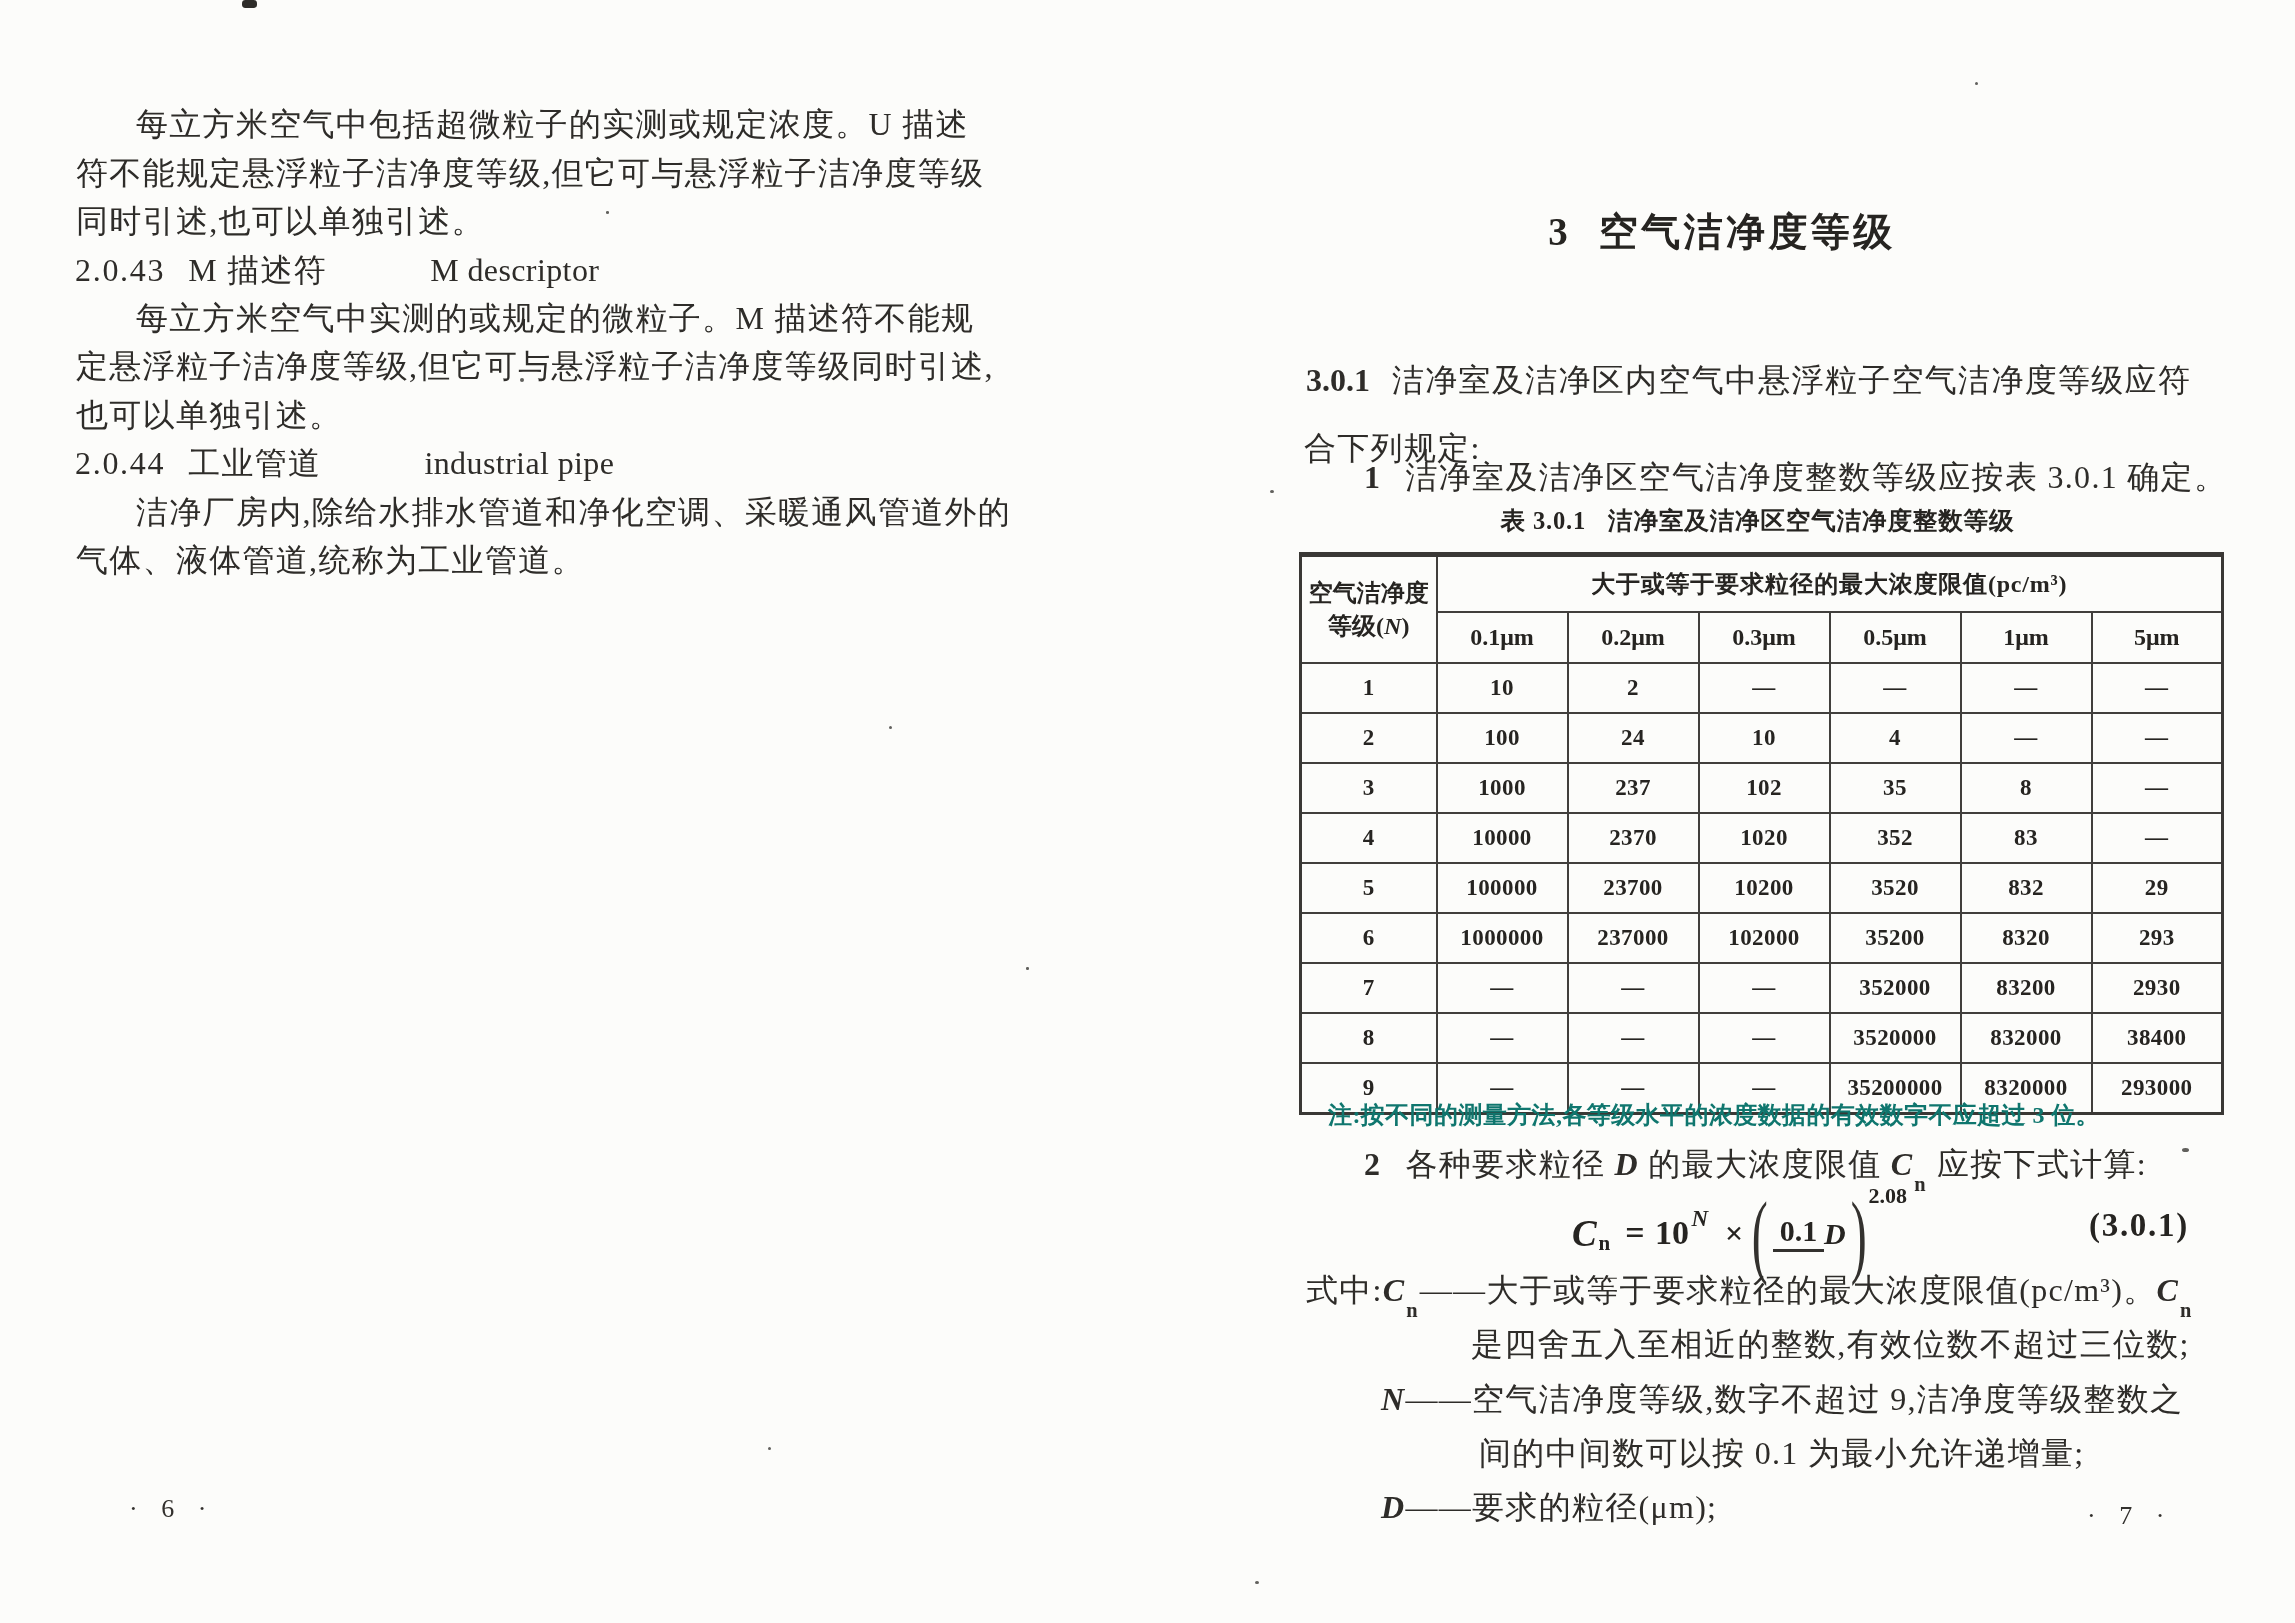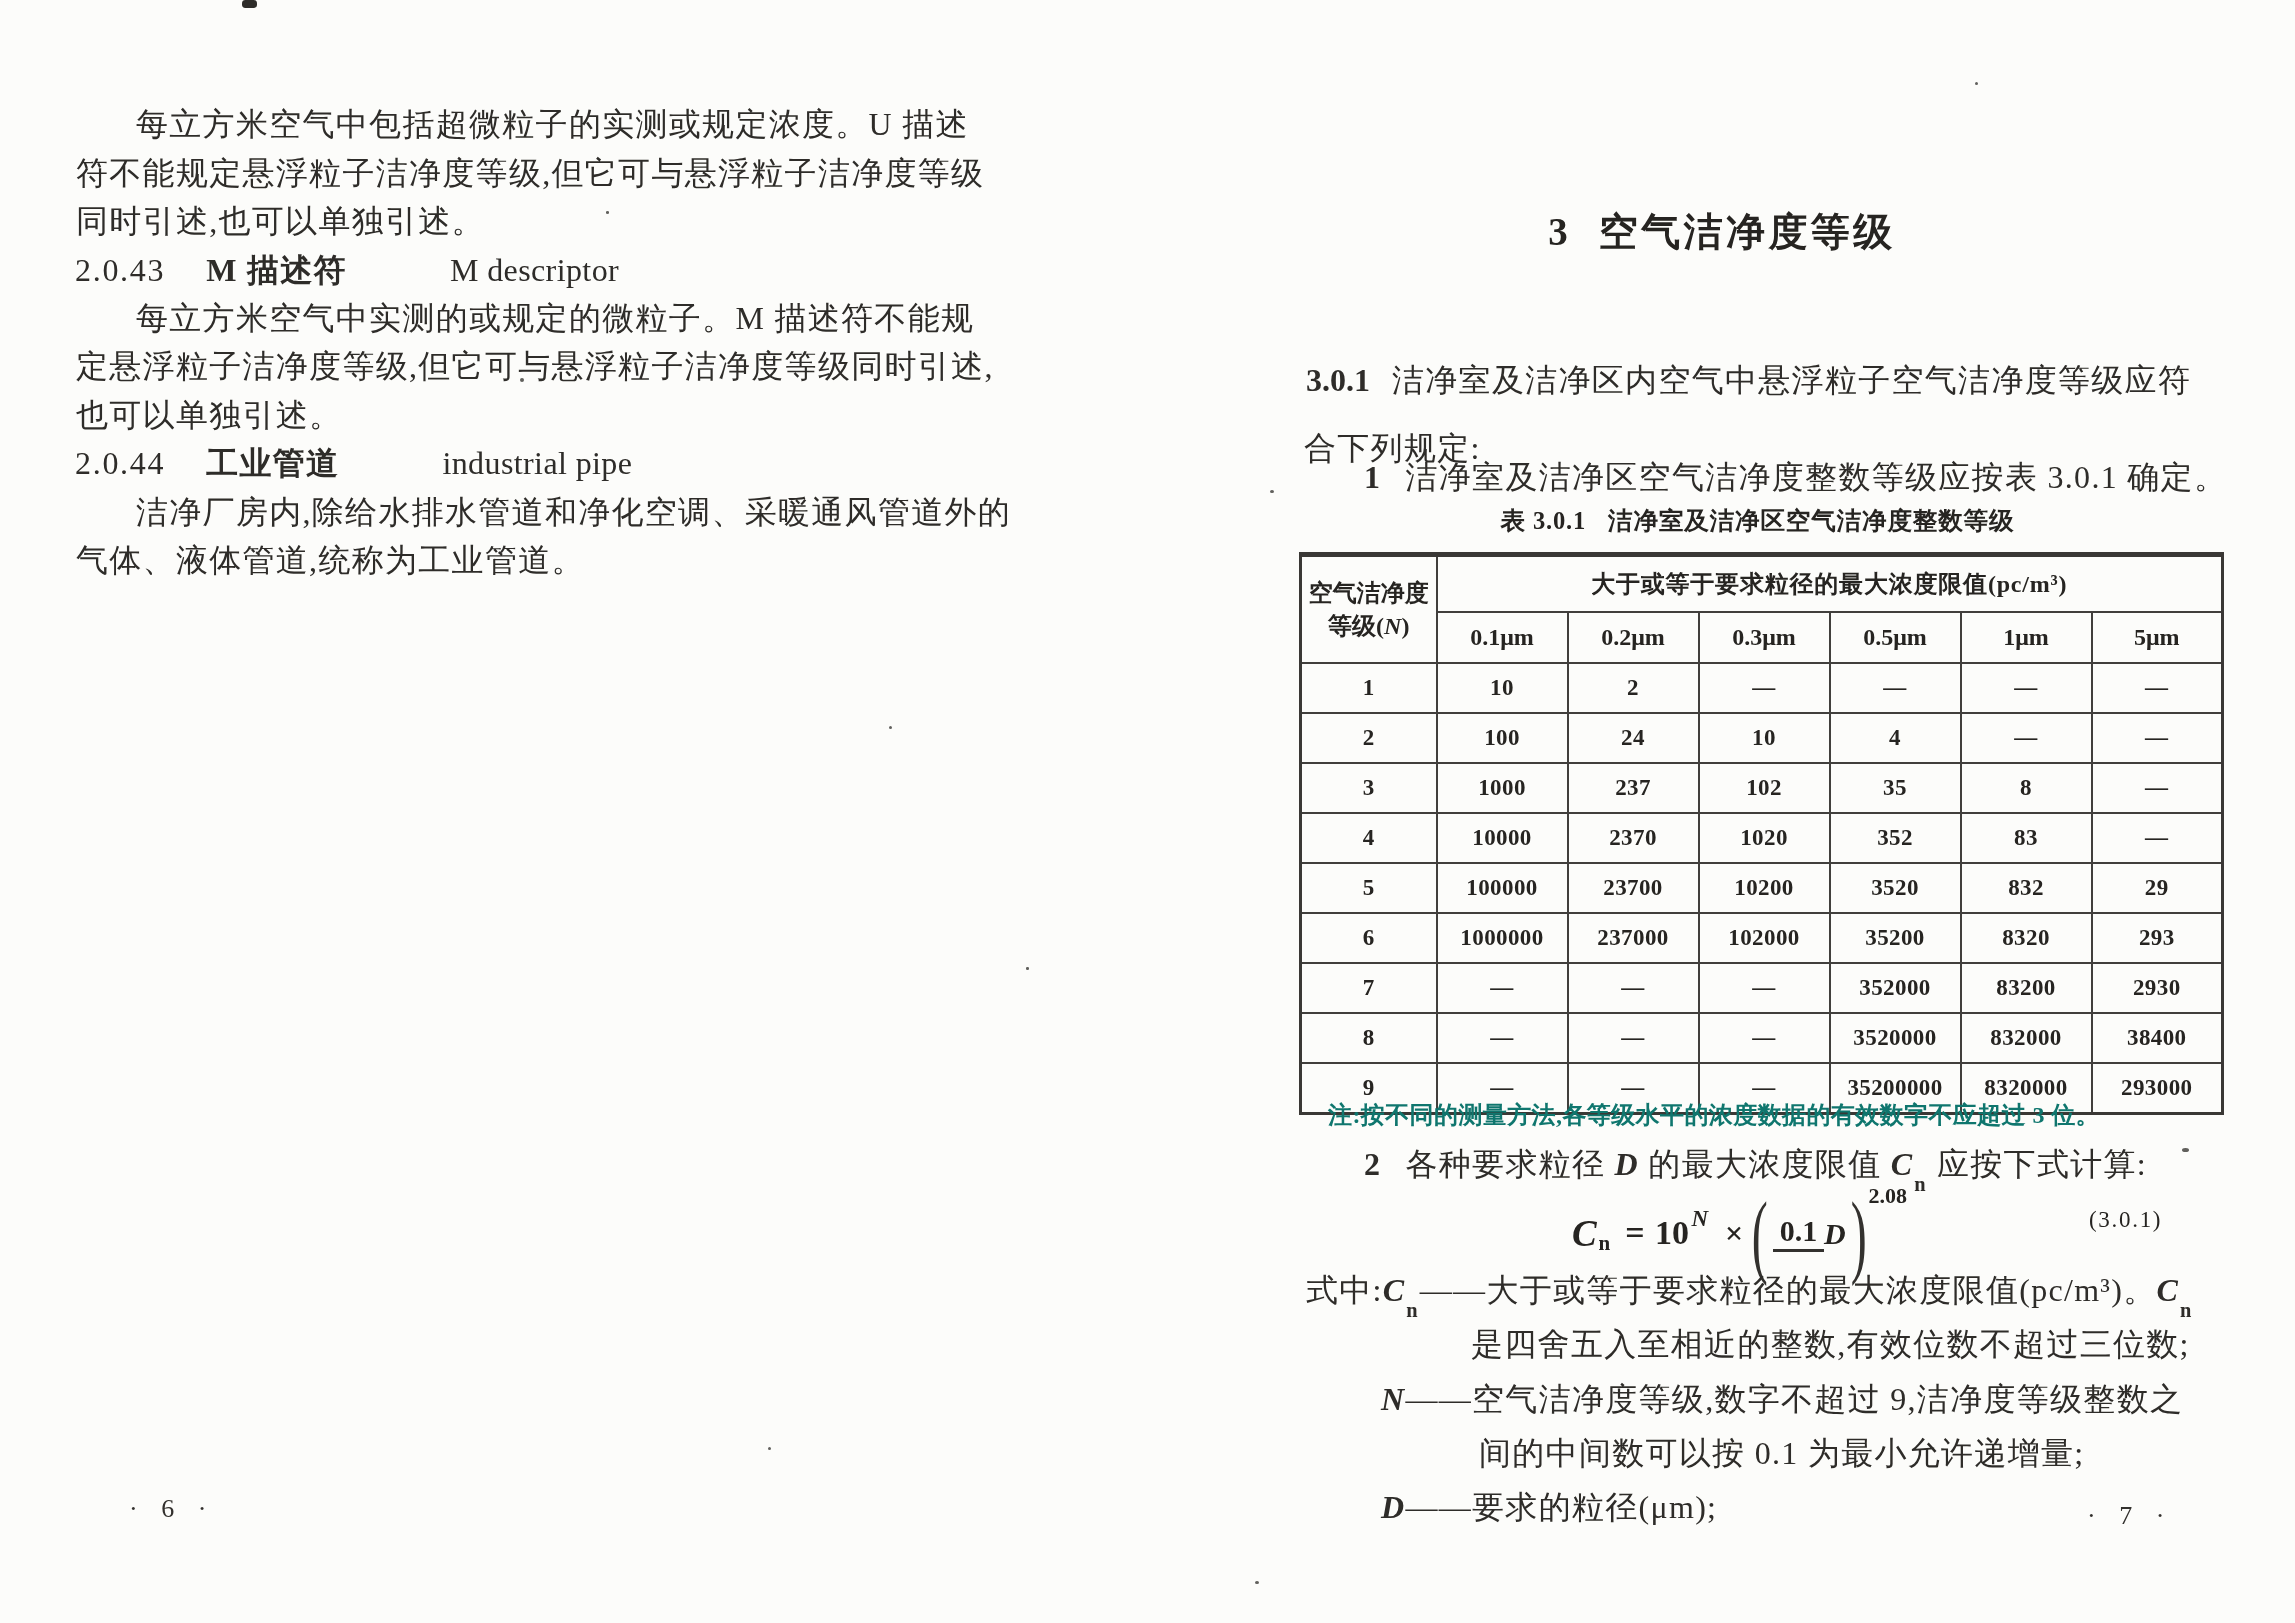--- a/index.html
+++ b/index.html
@@ -11,21 +11,21 @@
   }
   .page{position:absolute;top:0;height:1623px;width:1148px;}
   #left-page{left:0;}
   #right-page{left:1148px;}
 
   
   .line{position:absolute;white-space:nowrap;font-size:32px;line-height:41px;letter-spacing:1.3px;}
 
   
   .term-no{font-weight:normal;letter-spacing:1.7px;}
-  .term-cn{font-weight:bold;margin-left:41px;}
+  .term-cn{font-weight:normal;margin-left:23px;}
   .term-en{margin-left:103px;letter-spacing:0.4px;}
 
   
   .chapter{position:absolute;top:205px;left:0;width:1148px;text-align:center;
     font-size:39px;font-weight:bold;color:#262421;letter-spacing:3.4px;}
   .chapter .num{margin-right:31px;letter-spacing:0;}
 
   
   .tbl-caption{position:absolute;top:504px;left:151px;width:917px;text-align:center;
     font-size:24.6px;font-weight:bold;color:#262421;letter-spacing:0.8px;}
@@ -61,21 +61,21 @@
   .f-sub{font-size:21px;position:relative;top:10.2px;margin:0 5.1px 0 1.7px;}
   .f-eq{font-size:34px;margin:0 10.2px;}
   .f-base{font-size:34px;}
   .f-supN{font-size:23px;font-style:italic;position:relative;top:-13.6px;margin:0 8.5px 0 2.5px;}
   .f-times{font-size:32px;margin:0 8.5px;}
   .f-paren{font-size:48px;font-weight:400;transform:scaleY(1.95);display:inline-block;color:#33312e;}
   .f-frac{display:inline-flex;align-items:center;margin:0 5.1px;vertical-align:middle;}
   .f-num{font-size:30px;padding:0 6.8px 1.7px 6.8px;border-bottom:3px solid #33312e;}
   .f-den{font-size:30px;font-style:italic;padding-top:1.7px;}
   .f-pow{font-size:22px;position:relative;top:-37px;left:1.7px;}
-  .eq-number{position:absolute;top:1207px;left:941px;font-size:23px;font-weight:normal;
+  .eq-number{position:absolute;top:1207px;left:941px;font-size:33px;font-weight:bold;
     color:#262421;letter-spacing:1.7px;}
 
   .page-num{position:absolute;font-size:26px;letter-spacing:8.5px;color:#33312e;}
 
   
   .speck{position:absolute;background:#3a3835;border-radius:50%;opacity:0.8;}
   .blotch{position:absolute;background:#2e2c29;border-radius:3.4px;}
 </style>
 </head>
 <body>

